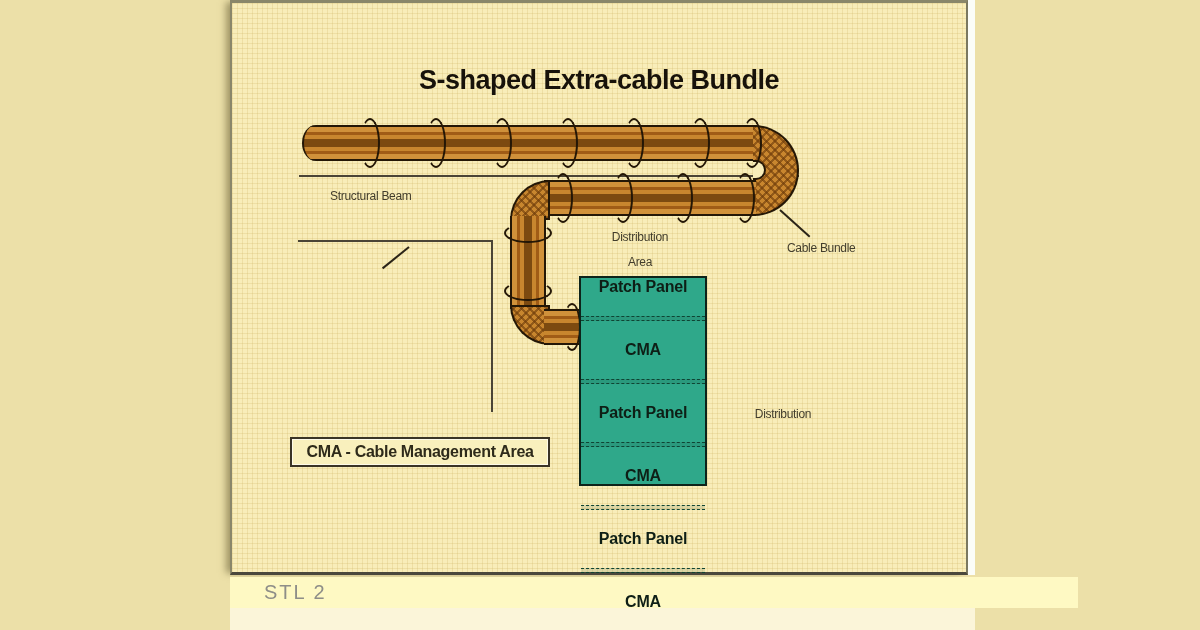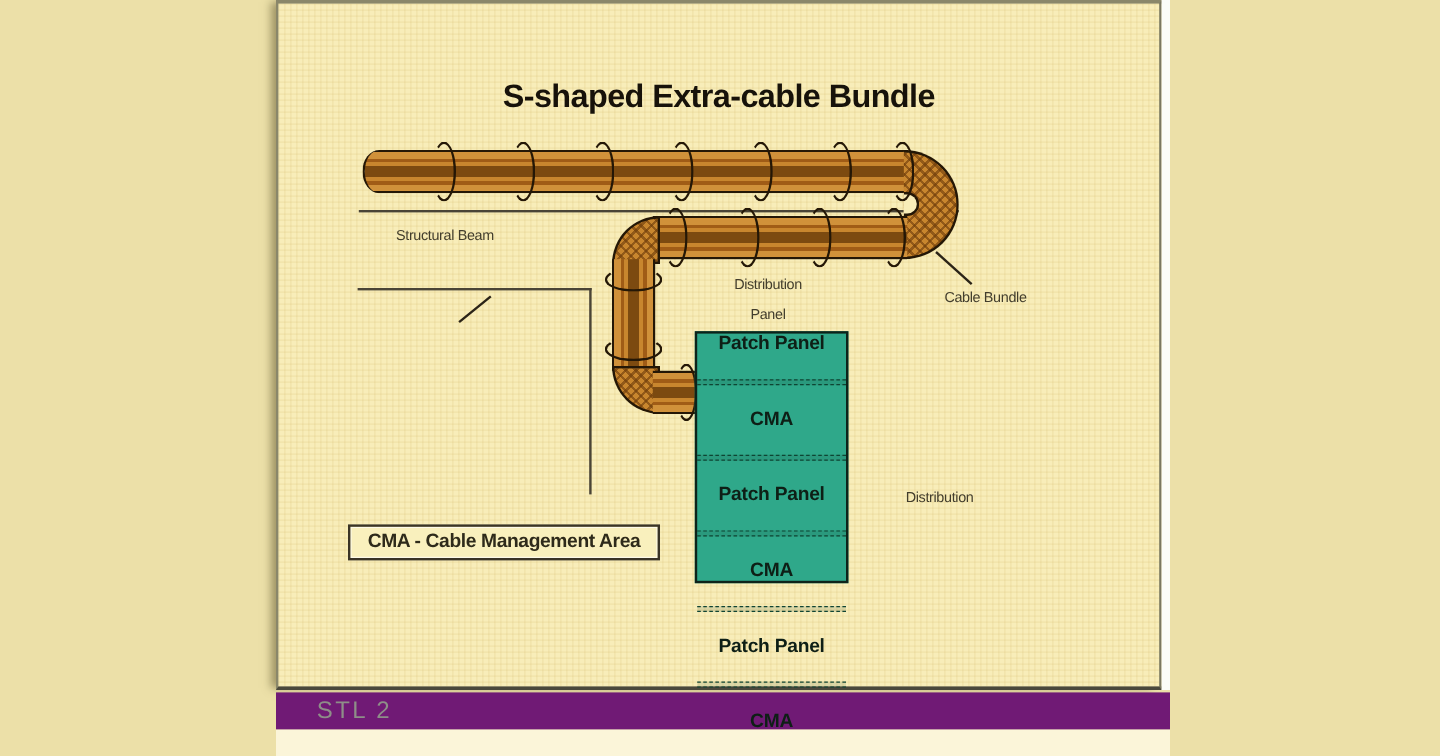--- a/index.html
+++ b/index.html
@@ -22,22 +22,22 @@
     border-left:2px solid #8a876a;
     border-right:2px solid #7a7860;
     border-bottom:3px solid #4a483c;
     box-shadow:-6px 0 7px -2px rgba(95,85,45,0.55);
   }
   .white-right {
     position:absolute; left:968px; top:0; width:7px; height:575px;
     background:#fbfdf8;
   }
   .caption-strip {
-    position:absolute; left:230px; top:577px; width:745px; height:31px;
-    background:#701a75;
+    position:absolute; left:230px; top:577px; width:848px; height:31px;
+    background:#fef9c3;
   }
   .caption-strip .fig-id {
     display:block; padding-left:34px; line-height:31px;
     font-size:20px; letter-spacing:2px; color:#8e8e88;
   }
   .pale-strip {
     position:absolute; left:230px; top:608px; width:745px; height:22px;
     background:#fbf5d9;
   }
 
@@ -174,21 +174,21 @@
   <div class="ring-h" style="left:441px; top:170px;"></div>
   <div class="ring-h" style="left:503px; top:170px;"></div>
 
   <div class="ring-v" style="left:272px; top:220px;"></div>
   <div class="ring-v" style="left:272px; top:278px;"></div>
 
   <div class="ring-h" style="left:331px; top:300px; width:18px; height:48px;"></div>
 
   <div class="lbl center" style="left:340px; top:222px; width:136px;">
     <div>Distribution</div>
-    <div>Panel</div>
+    <div>Area</div>
   </div>
 
   <div class="pointer" style="left:548px; top:206px; width:40px; transform:rotate(42deg);"></div>
   <div class="lbl" style="left:555px; top:233px;">Cable Bundle</div>
 
   <div class="rack">
     <div class="rack-row">Patch Panel</div>
     <div class="rack-sep"></div>
     <div class="rack-row">CMA</div>
     <div class="rack-sep"></div>

